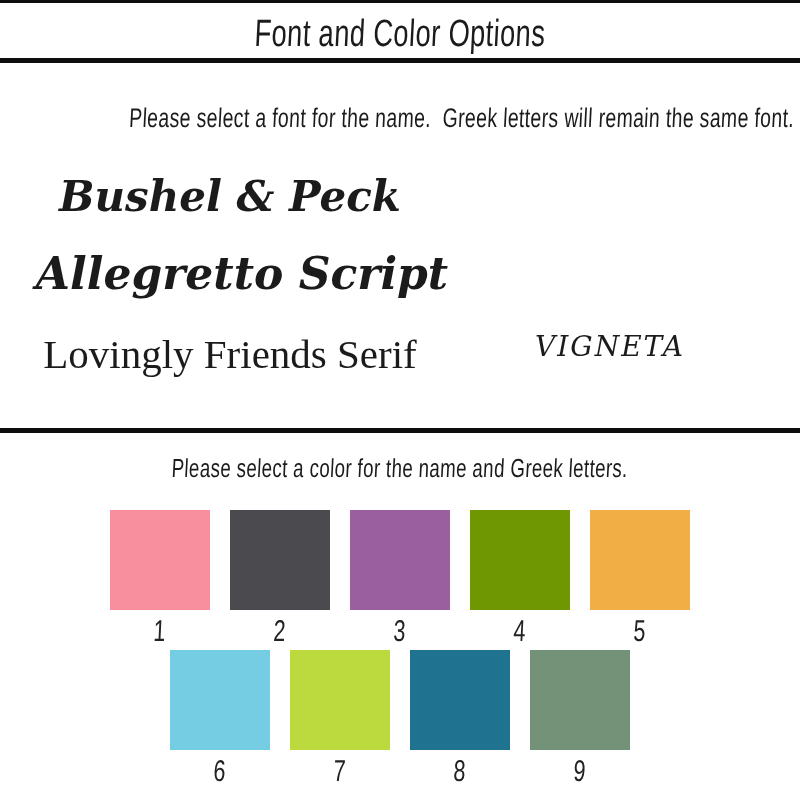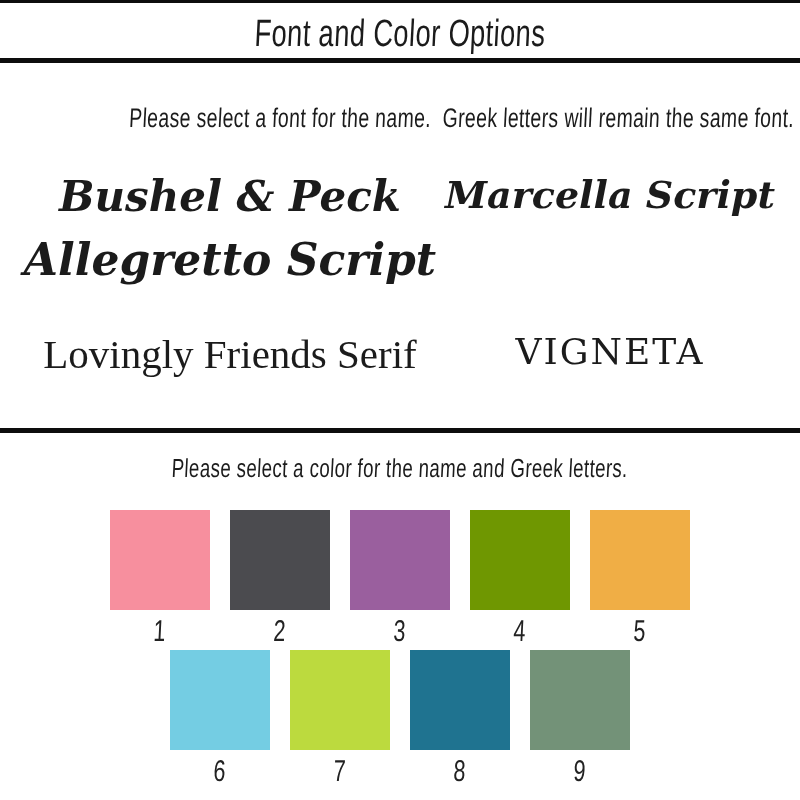--- a/index.html
+++ b/index.html
@@ -41,38 +41,38 @@
   .instr-font   { top: 103px; font-size: 27px; }
   .instr-color  { top: 453px; font-size: 26px; }
 
   .sample {
     position: absolute; text-align: center; white-space: nowrap;
     line-height: 1.1;
   }
   .col-left  { left: 20px;  width: 420px; }
   .col-right { left: 430px; width: 360px; }
   .row-1 { top: 174px; }
-  .row-2 { top: 236px; }
+  .row-2 { top: 250px; margin-left: 12px; }
   .row-3 { top: 332px; }
 
   .style-script {
     font-family: "DejaVu Serif", serif;
     font-style: italic; font-weight: bold;
   }
   .sz-bushel    { font-size: 42px; }
   .sz-marcella  { font-size: 38px; }
   .sz-allegretto{ font-size: 44px; }
   .sz-paprika   { font-size: 46px; }
   .style-serif {
     font-family: "Liberation Serif", serif;
     font-size: 41px; font-weight: 400;
   }
   .style-vigneta {
     font-family: "DejaVu Serif", serif;
-    font-size: 36px; letter-spacing: 2px;
+    font-style: italic; font-size: 28px; letter-spacing: 2px;
   }
 
   .swatch-row {
     position: absolute; display: flex; gap: 20px;
   }
   .swatch-row-1 { top: 510px; left: 110px; }
   .swatch-row-2 { top: 650px; left: 170px; }
   .swatch-cell { width: 100px; text-align: center; cursor: pointer; }
   .swatch-square { width: 100px; height: 100px; }
   .swatch-num {
@@ -95,21 +95,20 @@
   <div class="center-line instr-font">
     <span class="hand">Please select a font for the name.  Greek letters will remain the same font.</span>
   </div>
 
   <div class="sample col-left row-1 style-script sz-bushel">Bushel &amp; Peck</div>
 
   <div class="sample col-left row-2 style-script sz-allegretto">Allegretto Script</div>
 
   <div class="sample col-left row-3 style-serif">Lovingly Friends Serif</div>
 
-  <div class="sample col-right row-1 style-script sz-marcella">Marcella Script</div>
 
 
   <div class="sample col-right row-3 style-vigneta">VIGNETA</div>
 
   <div class="rule rule-thick2"></div>
 
   <div class="center-line instr-color">
     <span class="hand">Please select a color for the name and Greek letters.</span>
   </div>
 

